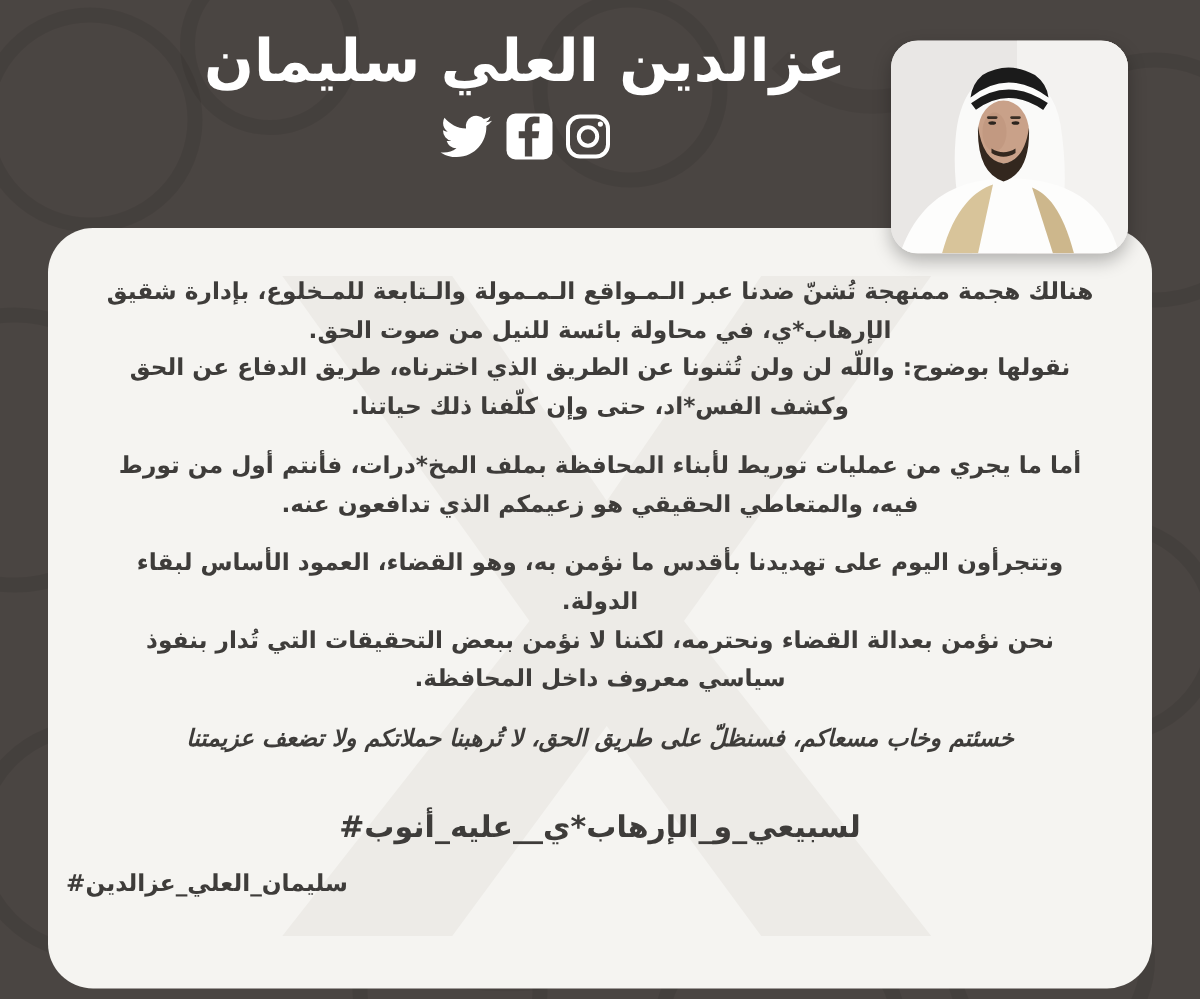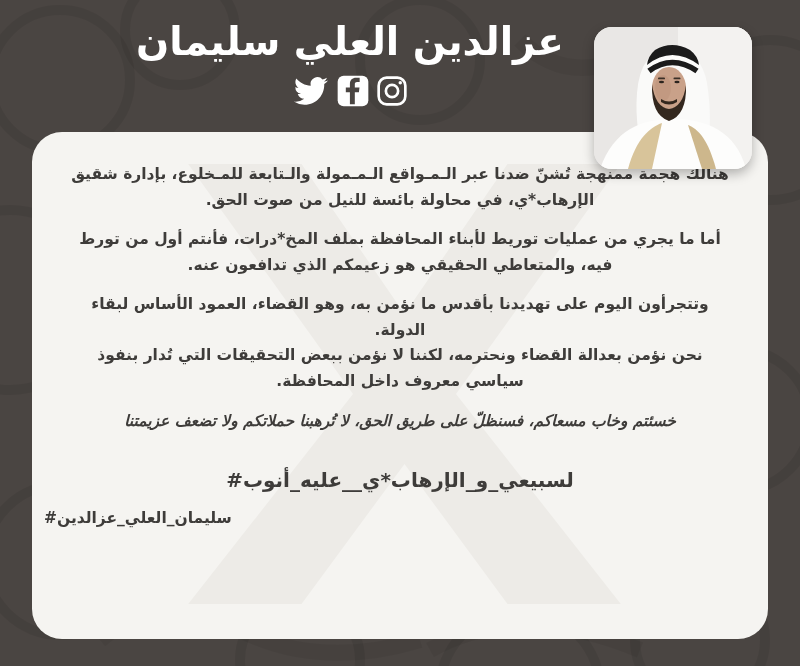--- a/index.html
+++ b/index.html
@@ -18,21 +18,21 @@
   .icons-row{margin-top:9px;display:flex;justify-content:center;align-items:center;gap:7px;}
   .icons-row svg{display:block;}
   
   .photo{
     position:absolute;top:27px;left:594px;width:158px;height:142px;
     border-radius:18px;overflow:hidden;box-shadow:0 5px 12px rgba(0,0,0,.28);
     z-index:5;background:#eceae8;
   }
   
   .card{
-    position:absolute;left:32px;top:132px;width:736px;height:507px;
+    position:absolute;left:32px;top:152px;width:736px;height:507px;
     background:#f5f4f1;border-radius:30px;overflow:hidden;z-index:2;
   }
   .watermark{position:absolute;left:115px;top:2px;width:515px;height:500px;}
   .content{
     position:relative;padding:30px 34px 0;direction:rtl;text-align:center;
     color:#3e3c3a;font-weight:bold;font-size:15.5px;line-height:1.65;
     letter-spacing:-0.2px;
   }
   .content p{margin:0;}
   .para-group{margin-bottom:14px;}
@@ -121,20 +121,21 @@
   </svg>
 </div>
 
 <div class="card">
   <svg class="watermark" viewBox="0 0 100 100" preserveAspectRatio="none" aria-hidden="true">
     <path fill="#edebe7" d="M8 6 H30 L50 36 L70 6 H92 L60 52 L92 94 H70 L50 66 L30 94 H8 L40 52 Z"></path>
   </svg>
   <div class="content">
     <div class="para-group">
       <p>هنالك هجمة ممنهجة تُشنّ ضدنا عبر الـمـواقع الـمـمولة والـتابعة للمـخلوع، بإدارة شقيق الإرهاب*ي، في محاولة بائسة للنيل من صوت الحق.</p>
+      <p>نقولها بوضوح: واللّه لن ولن تُثنونا عن الطريق الذي اخترناه، طريق الدفاع عن الحق وكشف الفس*اد، حتى وإن كلّفنا ذلك حياتنا.</p>
     </div>
     <div class="para-group">
       <p>أما ما يجري من عمليات توريط لأبناء المحافظة بملف المخ*درات، فأنتم أول من تورط فيه، والمتعاطي الحقيقي هو زعيمكم الذي تدافعون عنه.</p>
     </div>
     <div class="para-group">
       <p>وتتجرأون اليوم على تهديدنا بأقدس ما نؤمن به، وهو القضاء، العمود الأساس لبقاء الدولة.</p>
       <p>نحن نؤمن بعدالة القضاء ونحترمه، لكننا لا نؤمن ببعض التحقيقات التي تُدار بنفوذ سياسي معروف داخل المحافظة.</p>
     </div>
     <div class="para-group closing">
       <p>خسئتم وخاب مسعاكم، فسنظلّ على طريق الحق، لا تُرهبنا حملاتكم ولا تضعف عزيمتنا</p>

